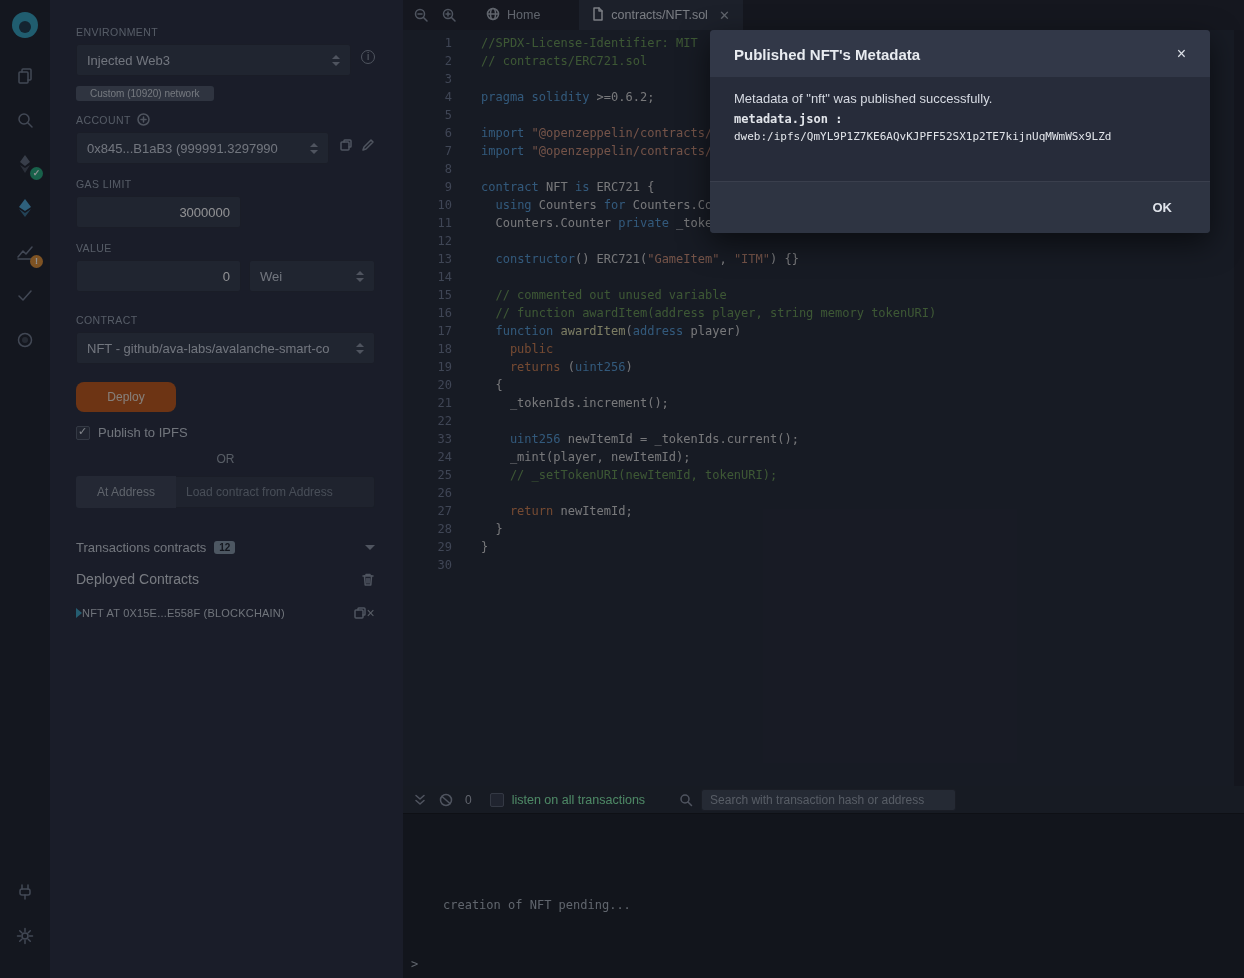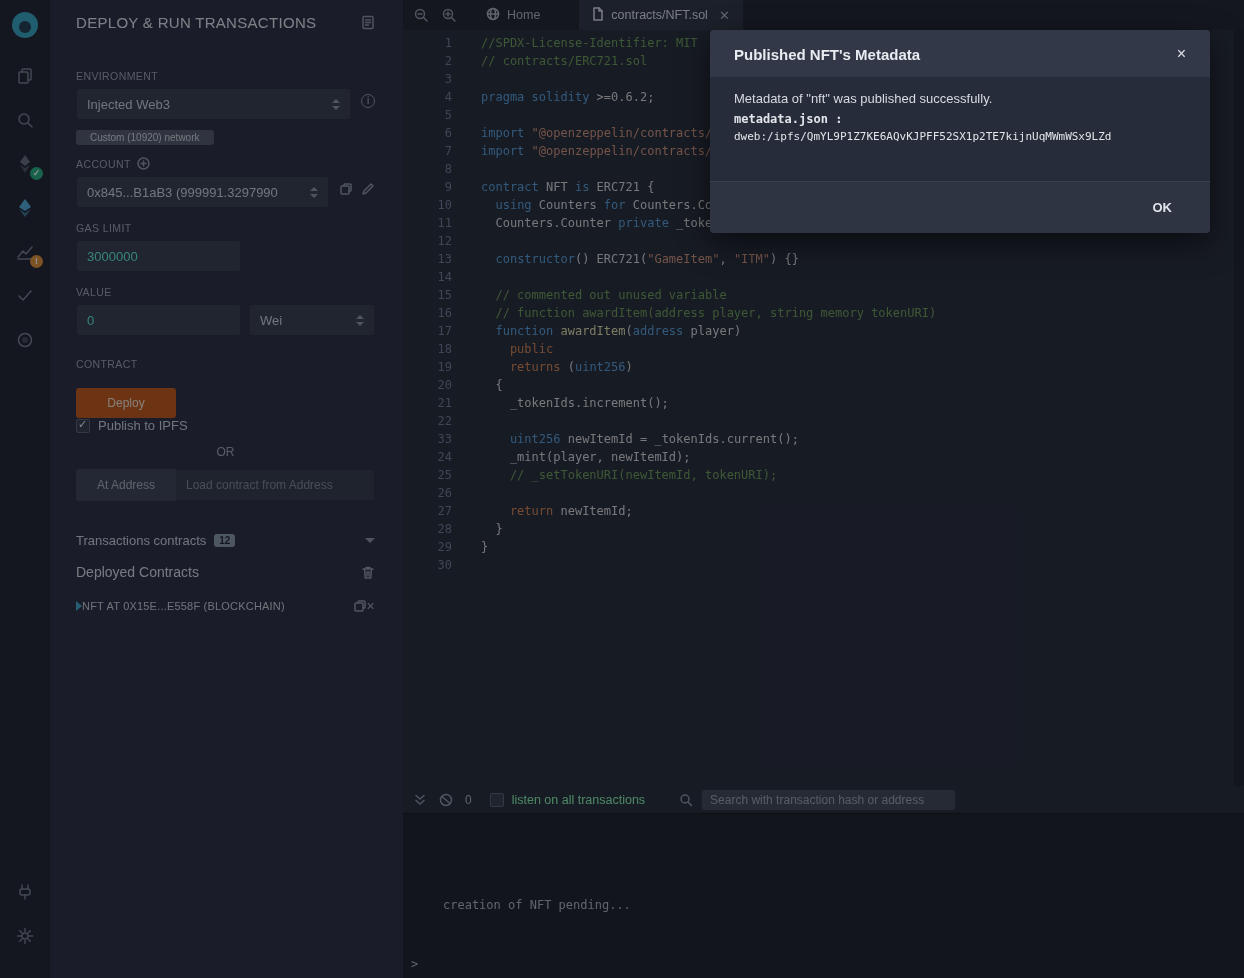--- a/index.html
+++ b/index.html
@@ -22,36 +22,36 @@
 
   
   .sidepanel { position:absolute; left:50px; top:0; bottom:0; width:353px; background:#2b2f40;
                padding:0 28px 0 26px; z-index:2; }
   .panel-title-row { height:44px; display:flex; align-items:center; justify-content:space-between; }
   .panel-title { font-size:15px; color:#dfe3ea; letter-spacing:.3px; }
   .flabel { margin-top:26px; font-size:10.5px; letter-spacing:.4px; color:#97a0b0; text-transform:uppercase;
             display:flex; align-items:center; gap:6px; }
   .sel, .inp { margin-top:6px; height:32px; background:#363c4e; border:1px solid #2a2f3d; border-radius:3px;
                color:#c9cfda; font-size:13px; display:flex; align-items:center; padding:0 10px; position:relative; }
-  .inp input { background:transparent; border:none; outline:none; color:#5eead4; font-size:13px; width:100%;
-               font-family:"Liberation Sans", sans-serif; }
+  .inp input { background:transparent; border:none; outline:none; color:#ffffff; font-size:13px; width:100%;
+               font-family:"Liberation Sans", sans-serif;text-align:right; }
   .sel .sel-text { overflow:hidden; white-space:nowrap; text-overflow:clip; flex:1; }
   .caret { display:flex; flex-direction:column; gap:3px; margin-left:8px; }
   .caret i { display:block; width:0; height:0; border-left:4px solid transparent; border-right:4px solid transparent; }
   .caret .up { border-bottom:4px solid #8b93a3; }
   .caret .dn { border-top:4px solid #8b93a3; }
   .row { display:flex; align-items:center; }
   .net-badge { display:inline-block; margin-top:10px; background:#50586a; color:#cfd4dc; font-size:10px;
                padding:2px 14px; border-radius:3px; }
   .icon-circle { width:14px; height:14px; border-radius:50%; border:1px solid #8b93a3; color:#a7aebc;
                  font-size:10px; line-height:12px; text-align:center; display:inline-block; }
   .side-ico { color:#8b93a3; display:inline-flex; align-items:center; cursor:pointer; }
   .deploy-btn { margin-top:18px; width:100px; height:30px; background:#c2581b; color:#eee0d3; border:none;
-                border-radius:3px; font-size:12px; cursor:pointer; font-family:"Liberation Sans", sans-serif; }
-  .cbrow { display:flex; align-items:center; gap:8px; color:#c6ccd6; font-size:13px; }
+                border-radius:8px; font-size:12px; cursor:pointer; font-family:"Liberation Sans", sans-serif; }
+  .cbrow { margin-top:13px; display:flex; align-items:center; gap:8px; color:#c6ccd6; font-size:13px; }
   .cb { width:14px; height:14px; border:1px solid #5a6172; border-radius:2px; background:#353b4c; position:relative;
         cursor:pointer; flex:0 0 auto; }
   .cb.checked::after { content:"✓"; position:absolute; left:1px; top:-2px; font-size:11px; color:#e8ecf2; }
   .or-line { margin-top:12px; text-align:center; color:#9aa2ae; font-size:12px; }
   .ataddr-row { margin-top:10px; display:flex; }
   .ataddr-btn { width:100px; height:32px; background:#3c4354; color:#a8aeb9; border:none; border-radius:3px 0 0 3px;
                 font-size:12px; cursor:pointer; font-family:"Liberation Sans", sans-serif; }
   .ataddr-inp { flex:1; height:32px; background:#333a4a; border:1px solid #2a2f3d; border-left:none;
                 border-radius:0 3px 3px 0; padding:0 10px; color:#c9cfda; font-size:12px; outline:none;
                 font-family:"Liberation Sans", sans-serif; }
@@ -192,29 +192,20 @@
     </div>
     <div class="ibtn">
       <svg width="18" height="18" viewBox="0 0 18 18">
           <circle cx="9" cy="9" r="3"></circle>
           <path d="M9 1.5v3M9 13.5v3M1.5 9h3M13.5 9h3M3.7 3.7l2.1 2.1M12.2 12.2l2.1 2.1M14.3 3.7l-2.1 2.1M5.8 12.2l-2.1 2.1"></path>
         </svg>
     </div>
   </div>
 
   <div class="sidepanel">
-    <div class="panel-title-row">
-      <span class="panel-title">DEPLOY &amp; RUN TRANSACTIONS</span>
-      <span class="side-ico">
-        <svg width="14" height="15" viewBox="0 0 14 15">
-            <rect x="2" y="1.5" width="10" height="12" rx="1"></rect>
-            <path d="M4.5 5h5M4.5 7.5h5M4.5 10h3"></path>
-          </svg>
-      </span>
-    </div>
 
     <div class="flabel">ENVIRONMENT</div>
     <div class="row">
       <div class="sel" style="flex:1">
         <span class="sel-text">Injected Web3</span>
         <span class="caret">
             <i class="up"></i>
             <i class="dn"></i>
           </span>
       </div>
@@ -267,20 +258,27 @@
       <div class="sel" style="flex:1">
         <span class="sel-text">Wei</span>
         <span class="caret">
             <i class="up"></i>
             <i class="dn"></i>
           </span>
       </div>
     </div>
 
     <div class="flabel" style="margin-top:22px">CONTRACT</div>
+    <div class="sel">
+      <span class="sel-text">NFT - github/ava-labs/avalanche-smart-co</span>
+      <span class="caret">
+          <i class="up"></i>
+          <i class="dn"></i>
+        </span>
+    </div>
 
     <button class="deploy-btn">Deploy</button>
 
     <div class="cbrow">
       <span class="cb checked"></span>
       <span>Publish to IPFS</span>
     </div>
 
     <div class="or-line">OR</div>
 

